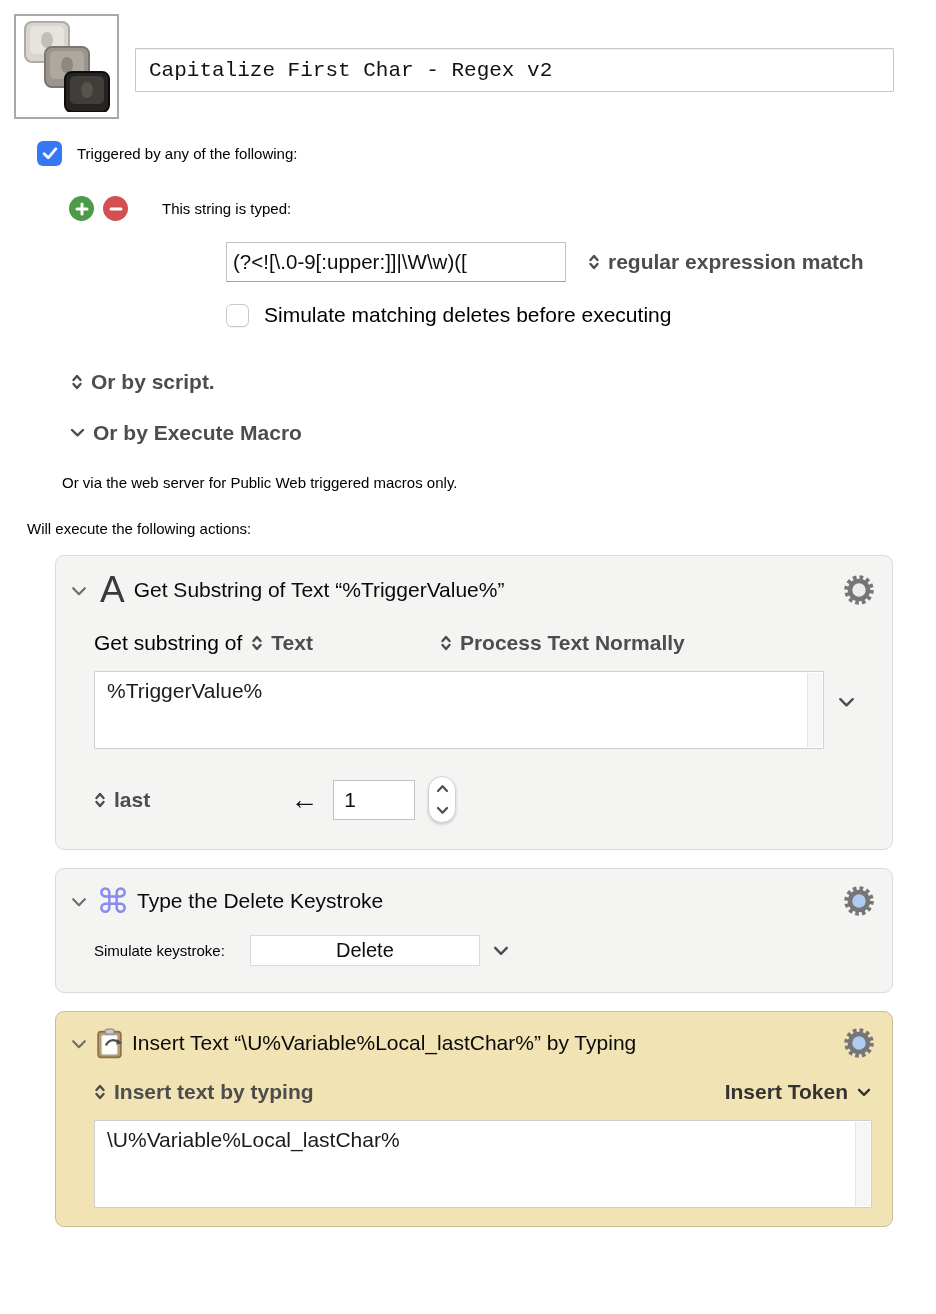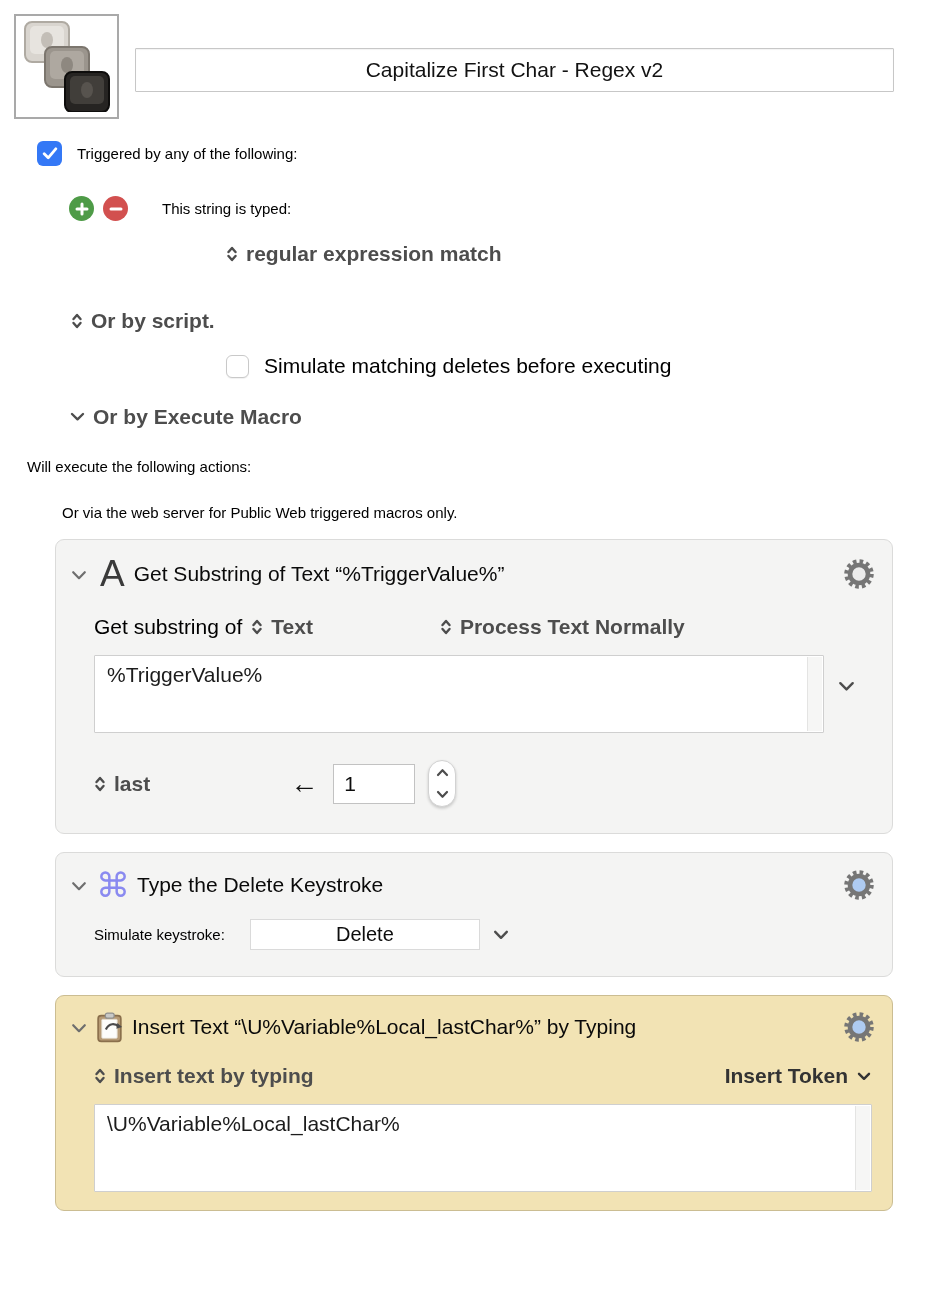--- a/index.html
+++ b/index.html
@@ -18,24 +18,23 @@
   
   .header { display:flex; margin:14px 42px 0 14px; }
   .macro-icon-btn {
     width:105px; height:105px; background:#fff;
     border:2px solid #a9a9a9; padding:5px;
     display:flex; align-items:center; justify-content:center;
   }
   .title-input {
     flex:1; height:44px; margin:34px 0 0 16px;
     border:1.5px solid #c7c7c7; border-radius:1px;
-    font-family:Liberation Sans, sans-serif;
+    font-family:Liberation Mono, monospace;
     font-size:21px; padding:0 13px; color:#121212;
     box-shadow: inset 0 1px 1px rgba(0,0,0,0.05);
-    text-align: center;
   }
 
   
   .trigger-header { margin:22px 0 0 37px; gap:15px; }
   .checkbox {
     width:25px; height:25px; border-radius:6px; flex:0 0 auto;
     display:inline-flex; align-items:center; justify-content:center;
   }
   .checkbox.checked { background:#3478F6; }
   .checkbox.unchecked { width:23px; height:23px; background:#fff; border:1.5px solid #c9c9c9; box-shadow:0 1px 1px rgba(0,0,0,.06); }
@@ -189,54 +188,55 @@
     </button>
     <button class="circle-btn red">
       <svg width="14" height="14" viewBox="0 0 14 14">
           <path d="M2 7 H12" stroke="#fff" stroke-width="3" stroke-linecap="round"></path>
         </svg>
     </button>
     <span class="t22 string-typed-label">This string is typed:</span>
   </div>
 
   <div class="row regex-row">
+    <input class="regex-input" value="(?&lt;![\.0-9[:upper:]]|\W\w)([" style="">
     <span class="selector">
       <svg width="12" height="18" viewBox="0 0 12 18">
           <path d="M2.5 7 L6 3 L9.5 7 M2.5 11 L6 15 L9.5 11" fill="none" stroke="currentColor" stroke-width="2.4" stroke-linecap="round" stroke-linejoin="round"></path>
         </svg>
       <span>regular expression match</span>
     </span>
+  </div>
+
+  <div class="row simulate-row">
+    <span class="checkbox unchecked"></span>
+    <span class="t21">Simulate matching deletes before executing</span>
   </div>
 
   <div class="row orscript-row">
     <span class="selector">
       <svg width="12" height="18" viewBox="0 0 12 18">
           <path d="M2.5 7 L6 3 L9.5 7 M2.5 11 L6 15 L9.5 11" fill="none" stroke="currentColor" stroke-width="2.4" stroke-linecap="round" stroke-linejoin="round"></path>
         </svg>
       <span>Or by script.</span>
     </span>
   </div>
 
-  <div class="row simulate-row">
-    <span class="checkbox unchecked"></span>
-    <span class="t21">Simulate matching deletes before executing</span>
-  </div>
-
   <div class="row ormacro-row">
     <span class="selector">
       <svg width="15" height="10" viewBox="0 0 15 10">
           <path d="M2 2 L7.5 7.3 L13 2" fill="none" stroke="currentColor" stroke-width="2.4" stroke-linecap="round" stroke-linejoin="round"></path>
         </svg>
       <span>Or by Execute Macro</span>
     </span>
   </div>
 
+  <div class="t22 webnote">Or via the web server for Public Web triggered macros only.</div>
+
   <div class="t22 willexec">Will execute the following actions:</div>
-
-  <div class="t22 webnote">Or via the web server for Public Web triggered macros only.</div>
 
   <section class="action-box">
     <div class="action-header">
       <span class="disclosure">
         <svg width="16" height="11" viewBox="0 0 16 11">
             <path d="M2.2 2.2 L8 8.2 L13.8 2.2" fill="none" stroke="currentColor" stroke-width="2.2" stroke-linecap="round" stroke-linejoin="round"></path>
           </svg>
       </span>
       <span class="a-glyph">A</span>
       <span class="action-title">Get Substring of Text “%TriggerValue%”</span>

